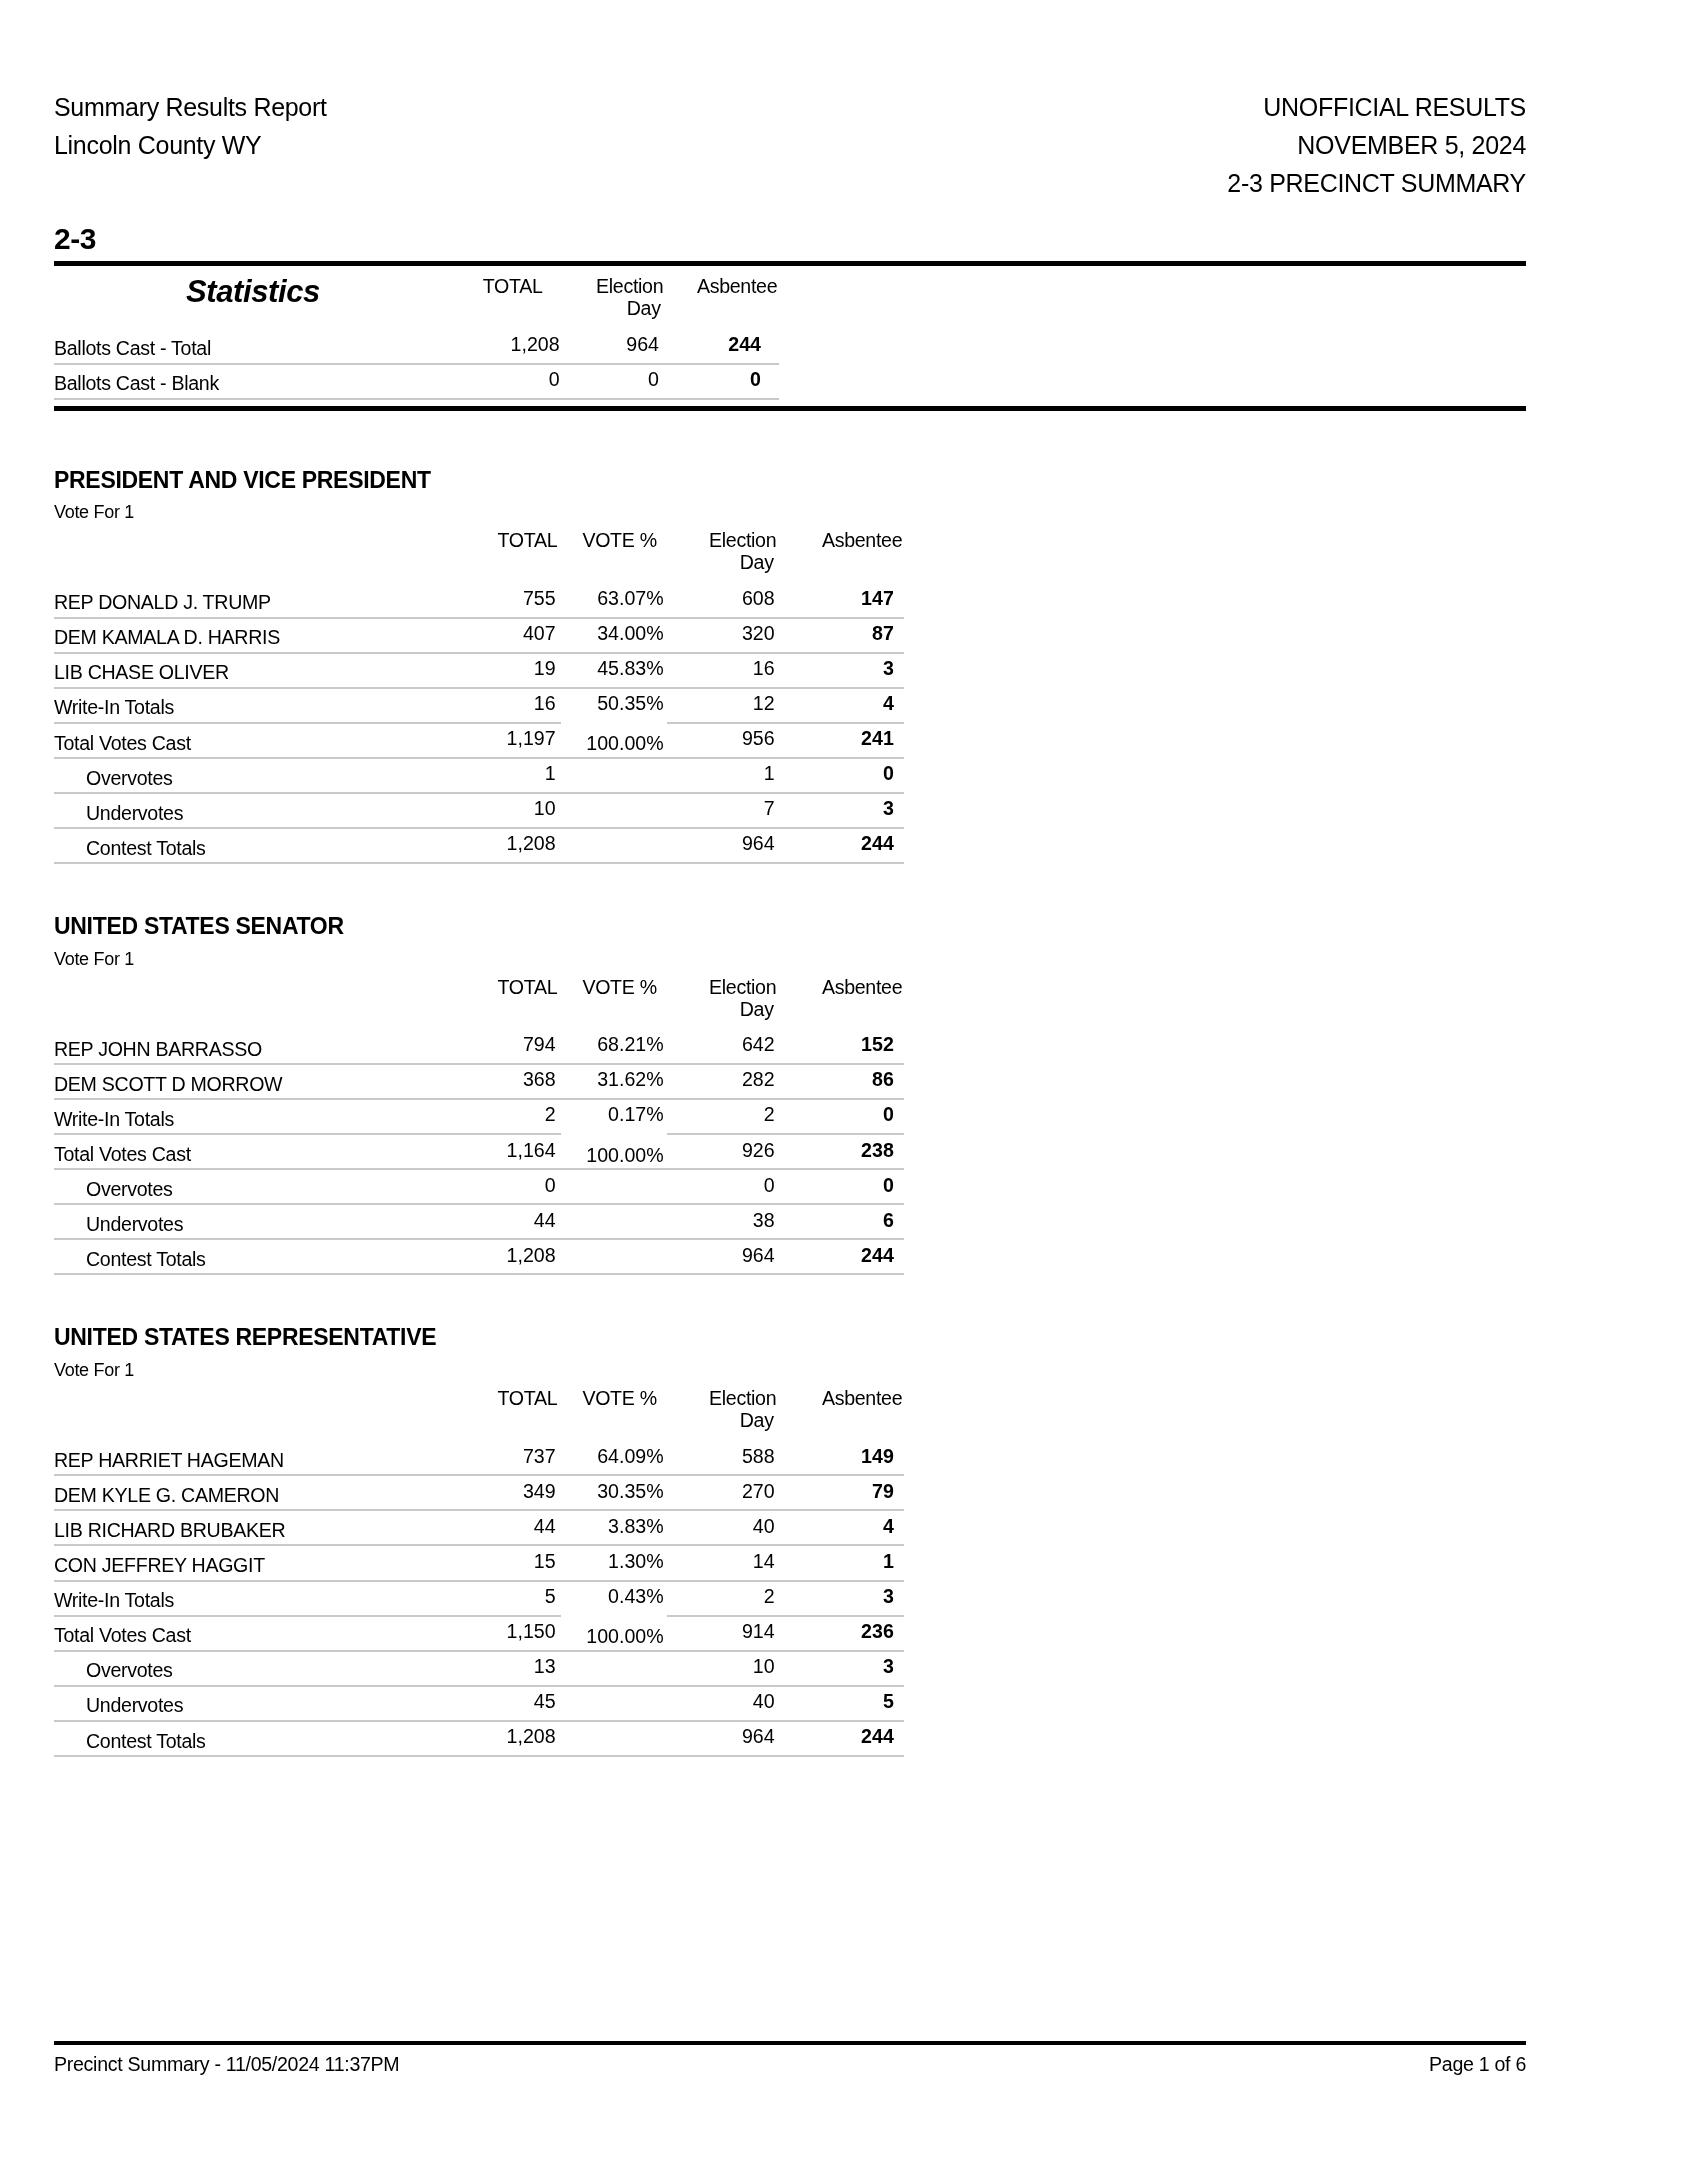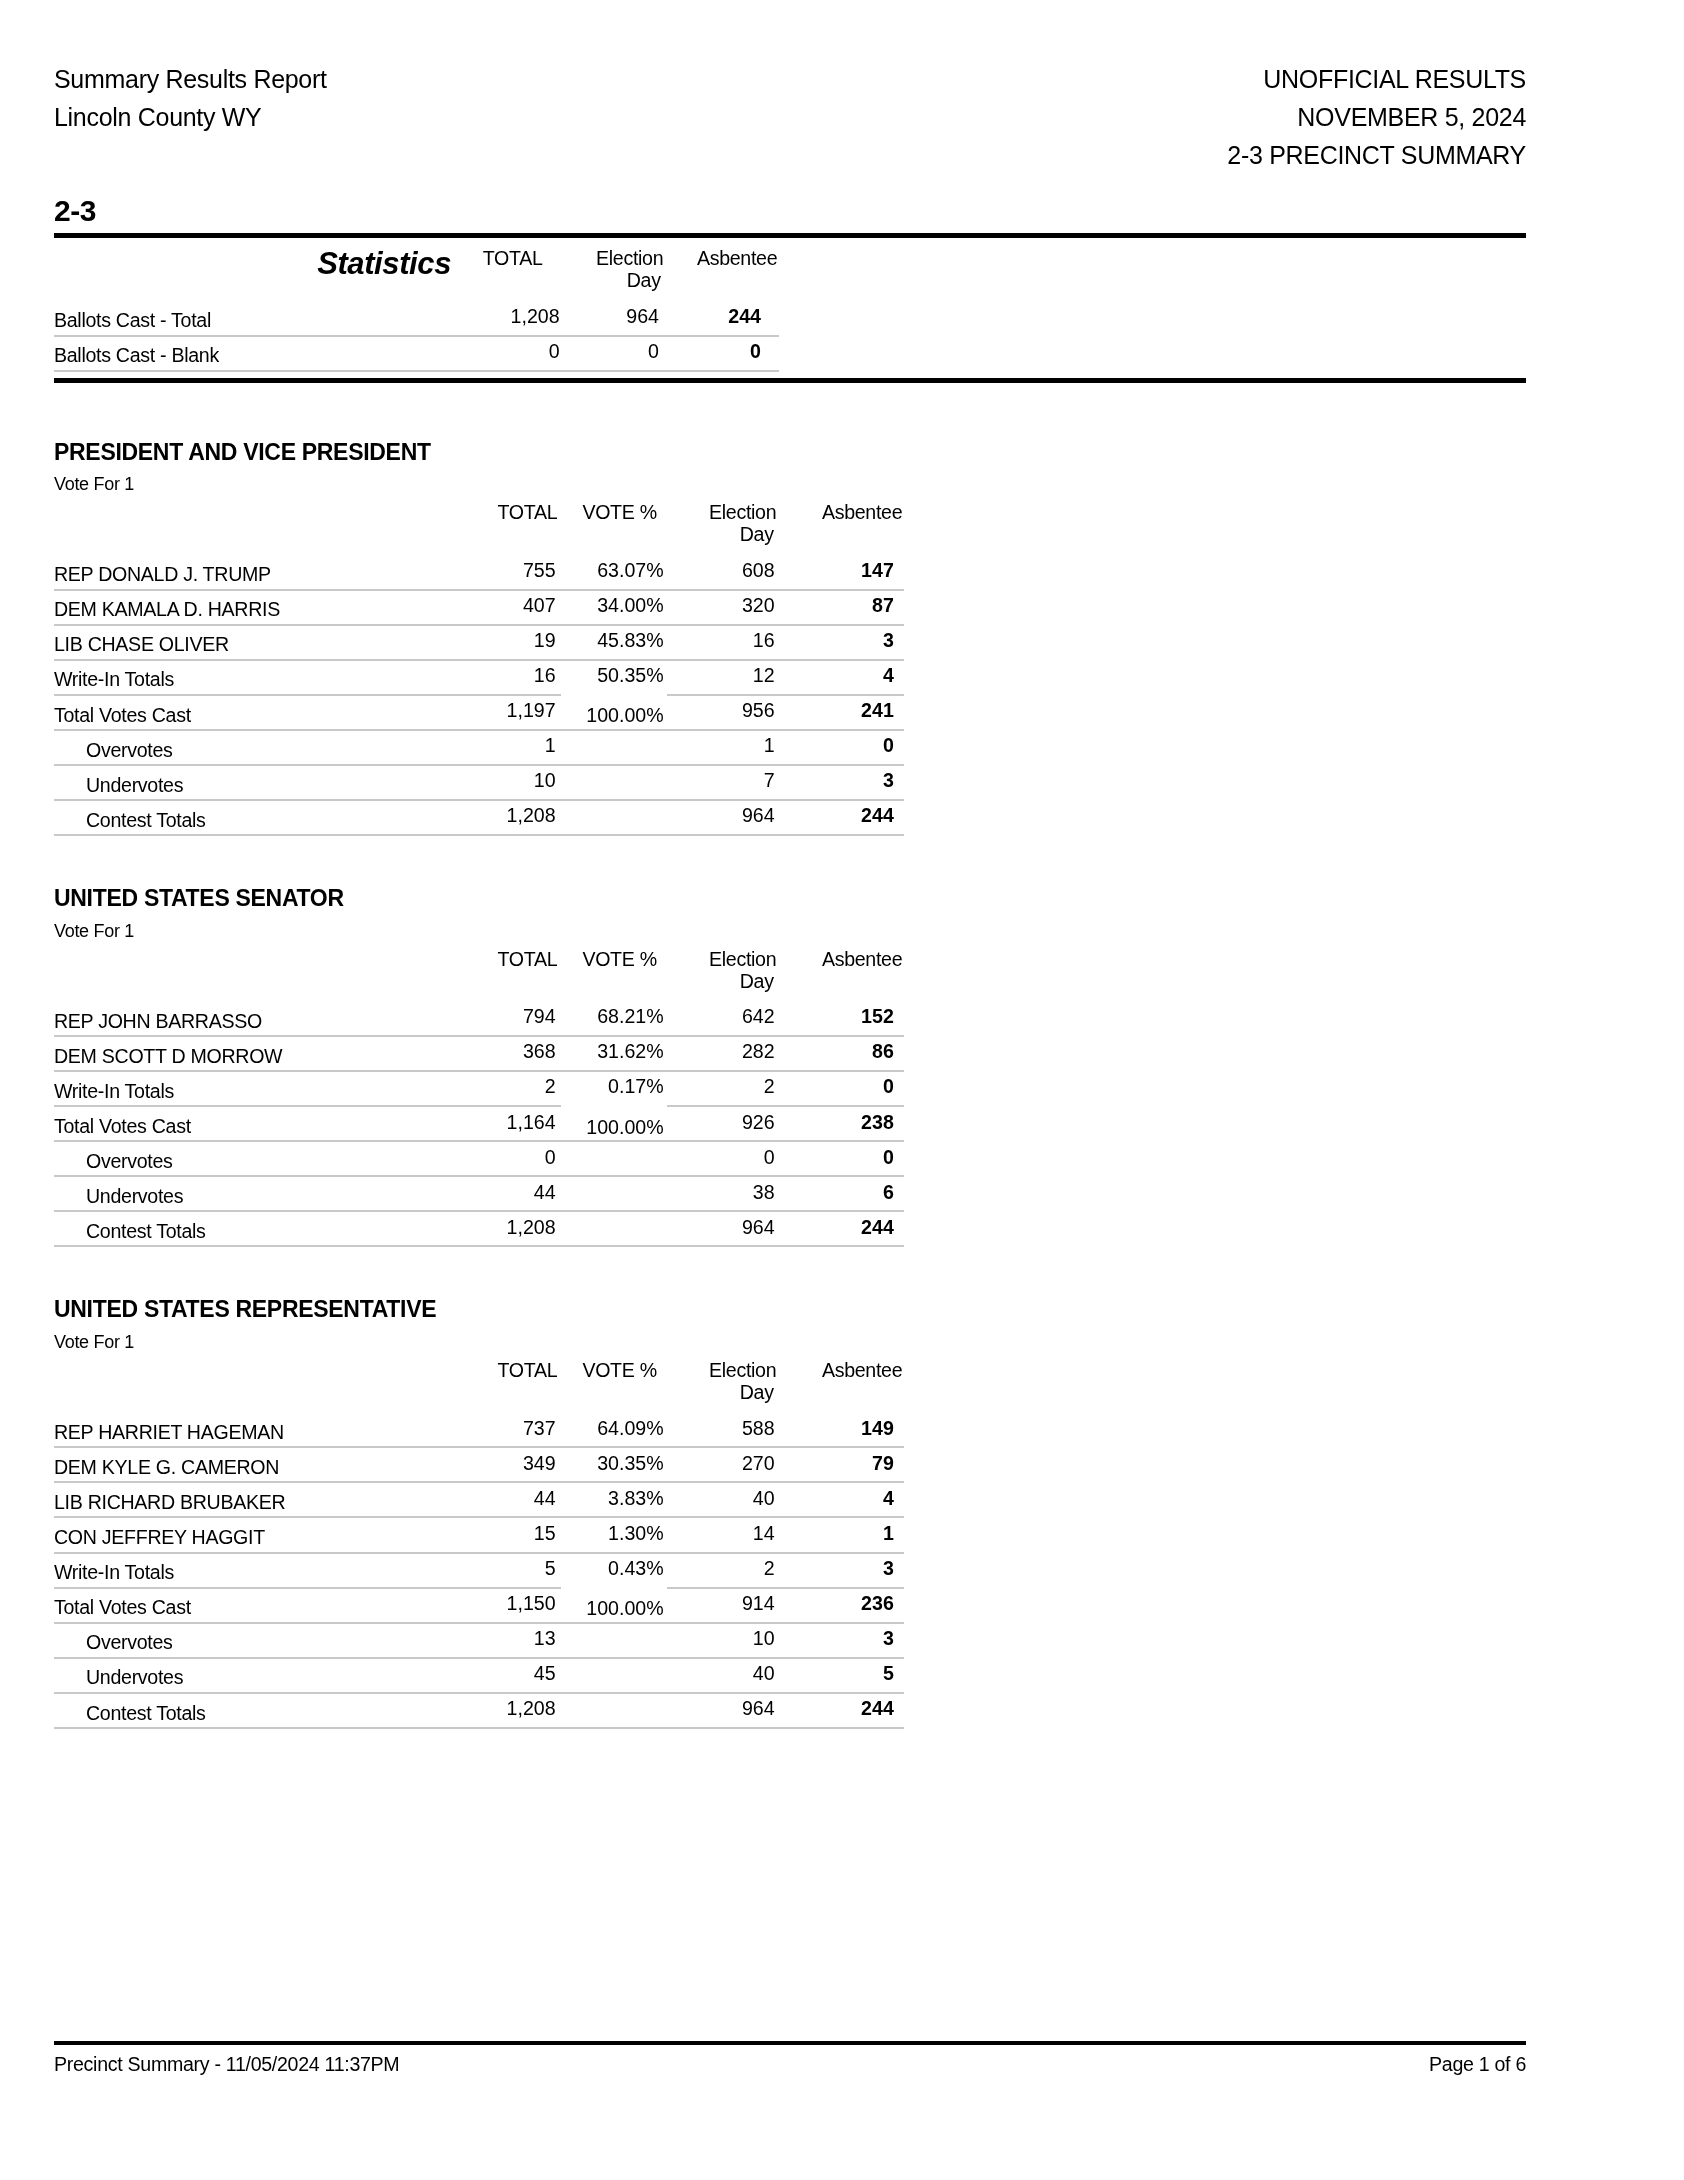--- a/index.html
+++ b/index.html
@@ -10,21 +10,21 @@
   body{
     width:1685px;height:2181px;
     font-family:"Liberation Sans","DejaVu Sans",sans-serif;
     color:#000;
     -webkit-font-smoothing:antialiased;
   }
   .page{
     position:relative;
     width:1620px;height:2181px;
     box-sizing:border-box;
-    padding:60px 94px 0 54px;
+    padding:88px 94px 0 54px;
     overflow:hidden;
     background:#fff;
   }
   
   .header{display:flex;justify-content:space-between;font-size:25px;line-height:38px;letter-spacing:-0.3px;}
   .header-right{text-align:right;}
   
   .precinct{font-size:30px;font-weight:bold;margin:20.4px 0 0 0;letter-spacing:-0.4px;line-height:34px;}
   .rule{height:4.3px;background:var(--rule);border:none;}
   .rule.after-precinct{margin-top:5.1px;}
@@ -41,21 +41,21 @@
   tbody .lbl{padding:7.7px 0 3.4px 0;line-height:22px;}
   tbody .num{padding:3.4px 3.4px 7.7px 0;line-height:22px;}
   tbody .num:last-child{padding-right:6.8px;font-weight:bold;}
   tr.indent .lbl{padding-left:32px;margin-top:45px;}
   
   .stats-table{margin-top:8.5px;width:725px;}
   .stats-table col.c-lbl{width:398px;}
   .stats-table col.c1{width:111px;}
   .stats-table col.c2{width:102px;}
   .stats-table col.c3{width:114px;}
-  .stats-title{font-size:31px;font-weight:bold;font-style:italic;text-align:right;letter-spacing:-0.4px;line-height:34px;}
+  .stats-title{font-size:31px;font-weight:bold;font-style:italic;text-align:center;letter-spacing:-0.4px;line-height:34px;}
   .stats-table thead th.h-total{padding-right:20.4px;}
   .stats-table tbody .num.v-ed{padding-right:6px;}
   .stats-table tbody .num.v-abs{padding-right:18px;}
   
   .contest{margin-top:49px;}
   .contest:first-child{margin-top:56px;}
   .contest-title{font-size:23px;font-weight:bold;margin:0;letter-spacing:-0.3px;line-height:27px;}
   .votefor{font-size:18px;margin:8.5px 0 5.1px 0;letter-spacing:-0.3px;}
   .results-table{width:849px;}
   .results-table col.c-lbl{width:394px;}

